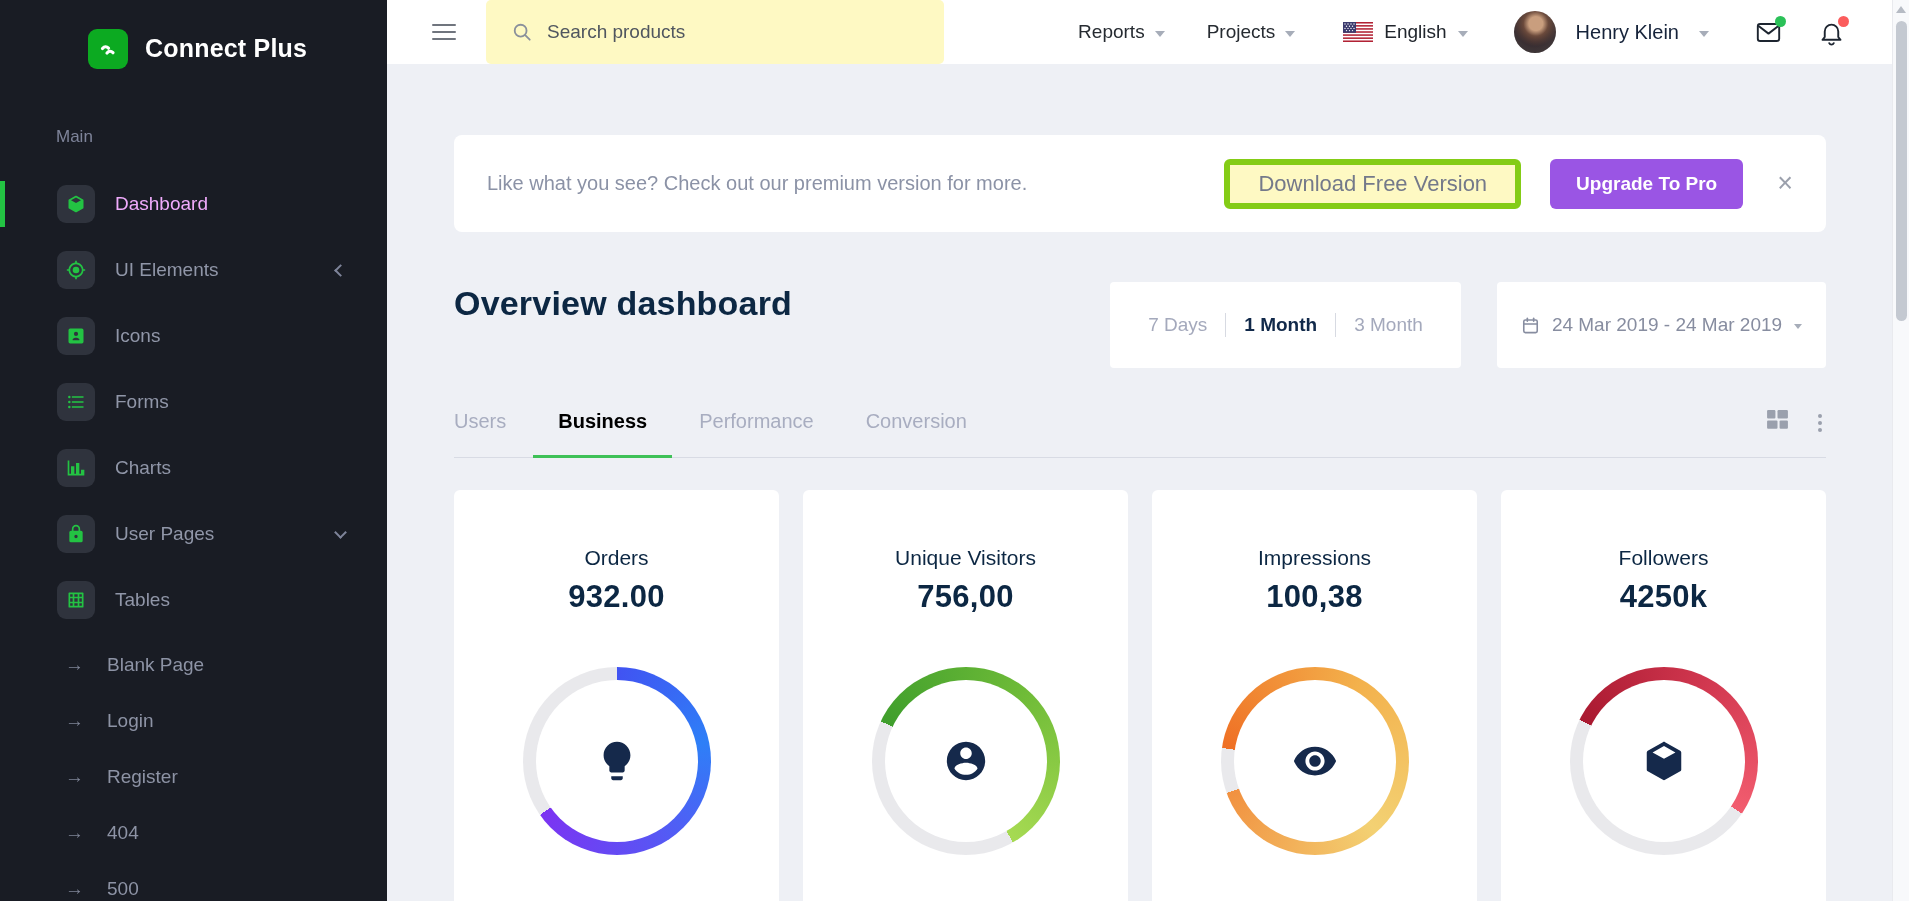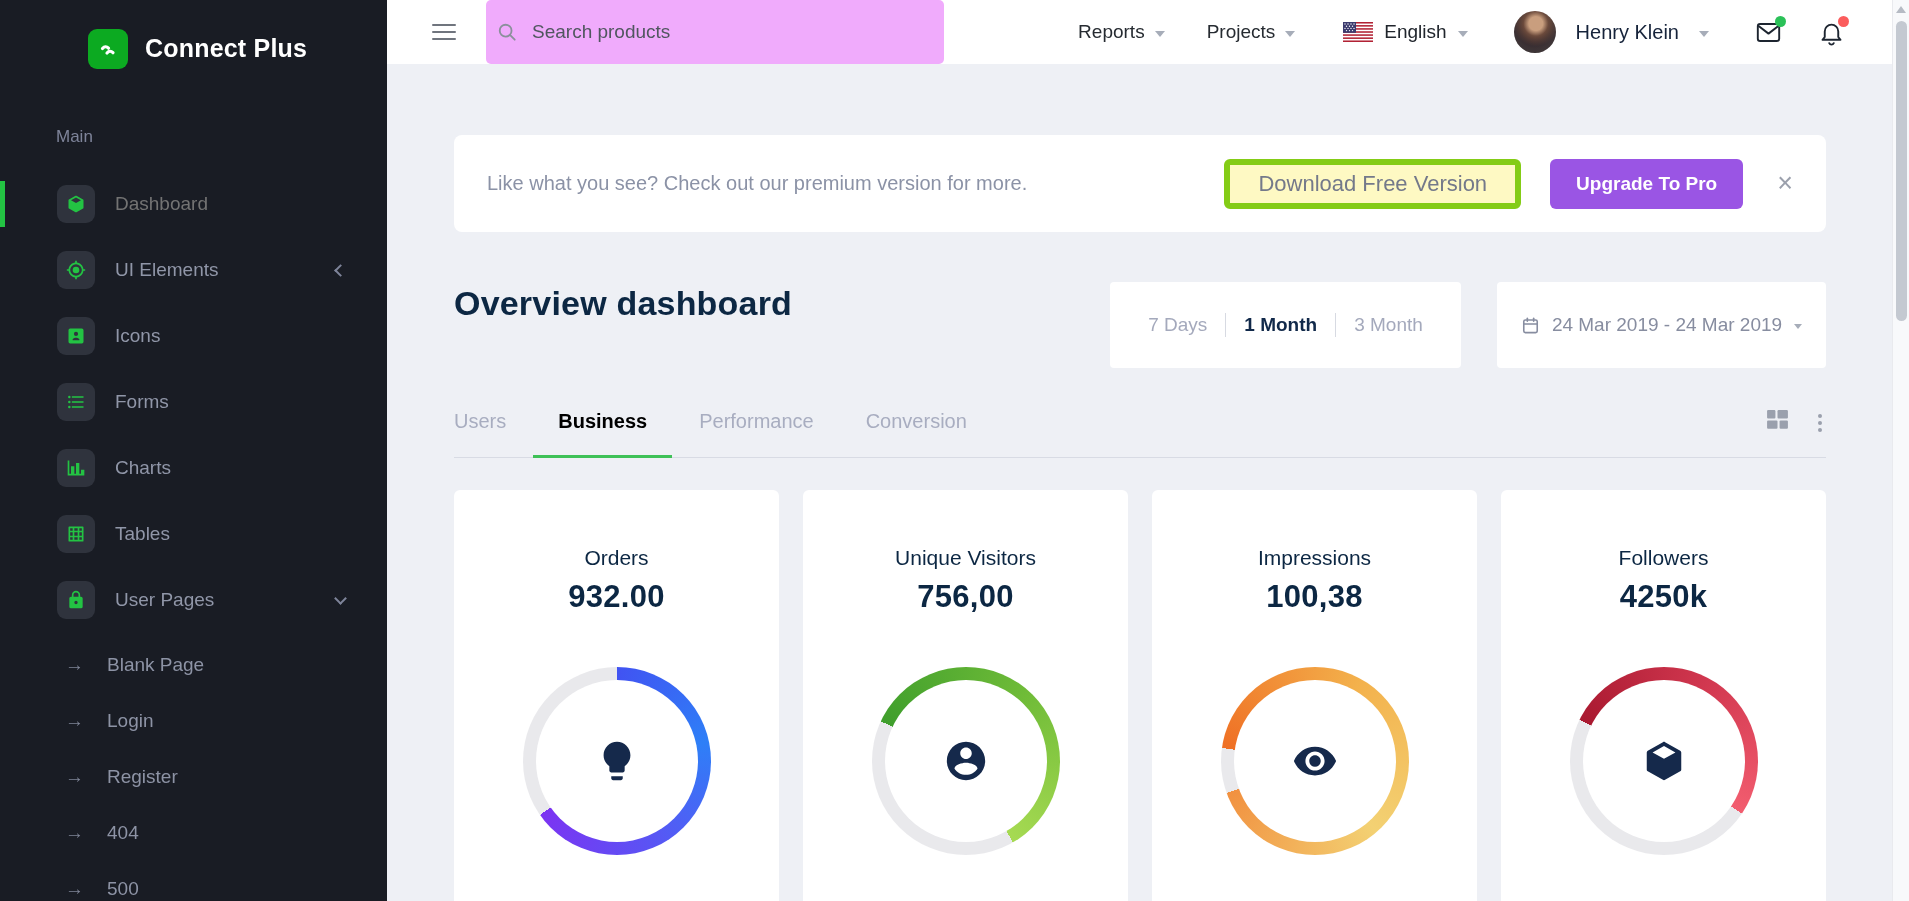--- a/index.html
+++ b/index.html
@@ -11,35 +11,35 @@
   .brand { height:97px; display:flex; align-items:center; padding-left:88px; }
   .brand-mark { width:40px; height:40px; border-radius:9px; background:#0caa21; display:flex; align-items:center; justify-content:center; }
   .brand-name { color:#ffffff; font-size:25px; font-weight:700; margin-left:17px; letter-spacing:.2px; }
   .nav-category { padding-left:56px; margin-top:30px; margin-bottom:24px; font-size:17px; color:#7e849a; }
   .nav-list { list-style:none; }
   .nav-item { position:relative; height:66px; display:flex; align-items:center; padding-left:57px; cursor:pointer; }
   .nav-item .icon-box { width:38px; height:38px; border-radius:9px; background:#2f333d; display:flex; align-items:center; justify-content:center; }
   .nav-item .icon-box svg { width:20px; height:20px; fill:#23c343; }
   .nav-label { font-size:19px; margin-left:20px; color:#9096a8; }
   .nav-item.active::before { content:""; position:absolute; left:0; top:10px; width:5px; height:46px; background:#23c343; }
-  .nav-item.active .nav-label { color:#737373; }
+  .nav-item.active .nav-label { color:#f0abfc; }
   .chev { width:9px; height:9px; border:solid #7e849a; border-width:0 2px 2px 0; display:inline-block; margin-left:auto; margin-right:42px; }
   .chev.left { transform:rotate(135deg); }
   .chev.down { transform:rotate(45deg); margin-top:-4px; }
   .sub-list { list-style:none; margin-top:4px; }
   .sub-item { height:56px; display:flex; align-items:center; padding-left:65px; cursor:pointer; }
   .sub-arrow { color:#7e8496; font-size:19px; width:22px; }
   .sub-label { color:#8d93a5; font-size:19px; margin-left:20px; }
 
   
   .main { width:1505px; display:flex; flex-direction:column; }
   .navbar { height:97px; background:#ffffff; display:flex; align-items:center; padding-left:45px; }
   .hamburger { width:24px; display:flex; flex-direction:column; gap:5px; cursor:pointer; }
   .hamburger span { height:2px; background:#70757e; border-radius:1px; }
-  .search-box { width:458px; height:64px; margin-left:30px; background:#f0abfc; border-radius:5px; display:flex; align-items:center; padding-left:11px; }
+  .search-box { width:458px; height:64px; margin-left:30px; background:#fef9c3; border-radius:5px; display:flex; align-items:center; padding-left:26px; }
   .search-box input { border:none; outline:none; background:transparent; font-size:19px; color:#3b414b; margin-left:15px; width:360px; font-family:"Liberation Sans",sans-serif; }
   .search-box input::placeholder { color:#50565f; opacity:1; }
   .nav-right { margin-left:auto; display:flex; align-items:center; padding-right:47px; }
   .top-menu { display:flex; align-items:center; gap:10px; font-size:19px; color:#262b31; cursor:pointer; }
   .caret { width:0; height:0; border-left:5px solid transparent; border-right:5px solid transparent; border-top:6px solid #a7adb9; margin-top:3px; }
   .lang { display:flex; align-items:center; gap:11px; font-size:19px; color:#20252c; cursor:pointer; }
   .avatar { width:42px; height:42px; border-radius:50%; background:radial-gradient(circle at 52% 30%, #c99e7e 0 19%, #6b4a3c 34%, #2b2128 62%, #141018 100%); box-shadow:inset 0 -6px 10px rgba(255,240,200,.15); }
   .user { display:flex; align-items:center; gap:20px; font-size:20px; color:#16233a; cursor:pointer; }
   .icon-btn { position:relative; cursor:pointer; display:flex; }
   .icon-btn svg { width:27px; height:27px; stroke:#1d2530; fill:none; stroke-width:1.7; stroke-linecap:round; stroke-linejoin:round; }
@@ -146,33 +146,33 @@
       <span class="icon-box">
         <svg viewBox="0 0 24 24">
             <path d="M22,21H2V3H4V19H6V10H10V19H12V6H16V19H18V14H22V21Z"></path>
           </svg>
       </span>
       <span class="nav-label">Charts</span>
     </li>
     <li class="nav-item">
       <span class="icon-box">
         <svg viewBox="0 0 24 24">
-            <path d="M4,3H20A1,1 0 0,1 21,4V20A1,1 0 0,1 20,21H4A1,1 0 0,1 3,20V4A1,1 0 0,1 4,3M5,5V8H8V5H5M10,5V8H14V5H10M16,5V8H19V5H16M5,10V14H8V10H5M10,10V14H14V10H10M16,10V14H19V10H16M5,16V19H8V16H5M10,16V19H14V16H10M16,16V19H19V16H16Z"></path>
-          </svg>
-      </span>
-      <span class="nav-label">Tables</span>
-    </li>
-    <li class="nav-item">
-      <span class="icon-box">
-        <svg viewBox="0 0 24 24">
             <path d="M12,17A2,2 0 0,0 14,15C14,13.89 13.1,13 12,13A2,2 0 0,0 10,15A2,2 0 0,0 12,17M18,8A2,2 0 0,1 20,10V20A2,2 0 0,1 18,22H6A2,2 0 0,1 4,20V10C4,8.89 4.9,8 6,8H7V6A5,5 0 0,1 12,1A5,5 0 0,1 17,6V8H18M12,3A3,3 0 0,0 9,6V8H15V6A3,3 0 0,0 12,3Z"></path>
           </svg>
       </span>
       <span class="nav-label">User Pages</span>
       <span class="chev down"></span>
+    </li>
+    <li class="nav-item">
+      <span class="icon-box">
+        <svg viewBox="0 0 24 24">
+            <path d="M4,3H20A1,1 0 0,1 21,4V20A1,1 0 0,1 20,21H4A1,1 0 0,1 3,20V4A1,1 0 0,1 4,3M5,5V8H8V5H5M10,5V8H14V5H10M16,5V8H19V5H16M5,10V14H8V10H5M10,10V14H14V10H10M16,10V14H19V10H16M5,16V19H8V16H5M10,16V19H14V16H10M16,16V19H19V16H16Z"></path>
+          </svg>
+      </span>
+      <span class="nav-label">Tables</span>
     </li>
   </ul>
 
   <ul class="sub-list">
     <li class="sub-item">
       <span class="sub-arrow">→</span>
       <span class="sub-label">Blank Page</span>
     </li>
     <li class="sub-item">
       <span class="sub-arrow">→</span>

